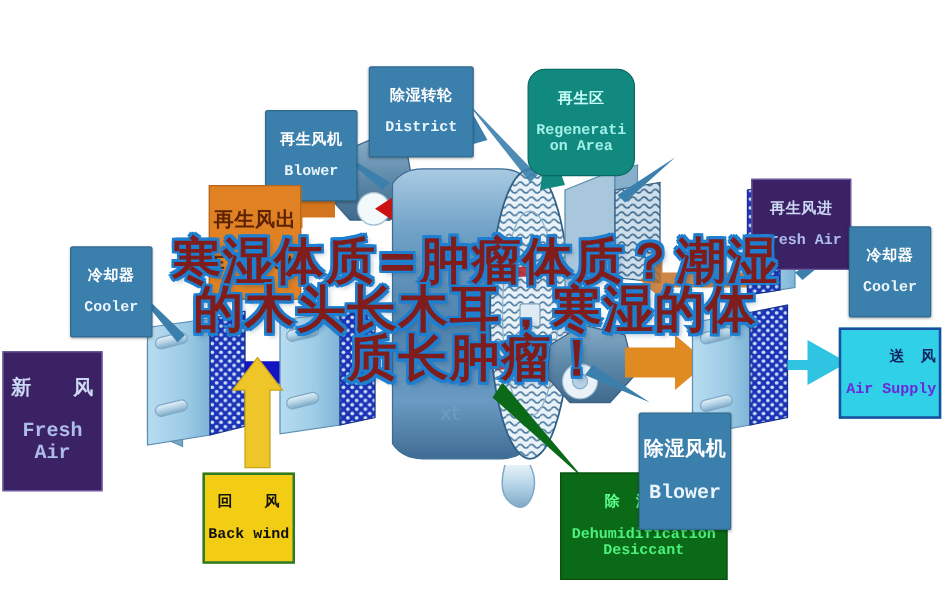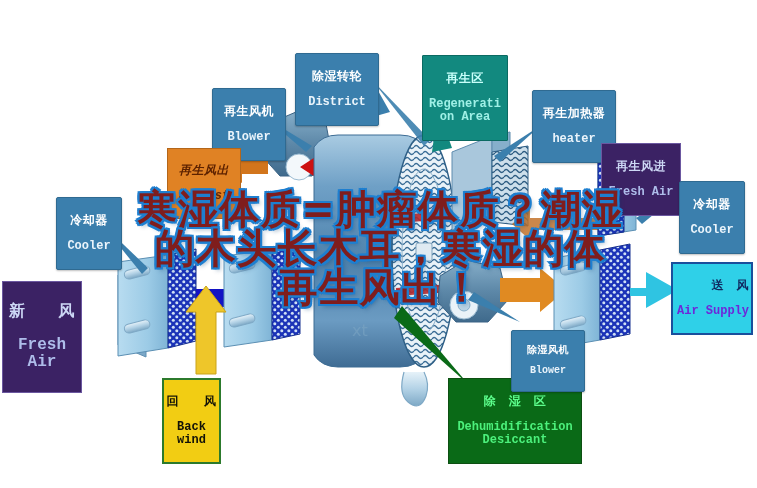--- a/index.html
+++ b/index.html
@@ -39,21 +39,21 @@
     border-radius:2px;
     box-shadow:0 1px 2px rgba(0,0,0,.25);
   }
   .lbl-steel .en{color:#eaf4fb;}
 
   
   .lbl-teal{
     background:#12897f;
     border:1px solid #0b6a62;
     color:#aef6ef;
-    border-radius:1px;
+    border-radius:14px;
   }
   .lbl-teal .cn{color:#c8fffa;}
   .lbl-teal .en{color:#9ff0e6;}
 
   
   .lbl-orange{
     background:#e08224;
     border:1px solid #b4661a;
     color:#6d2a00;
   }
@@ -303,70 +303,66 @@
     <span class="cn">除湿转轮</span>
     <span class="en">District</span>
   </div>
 
   <div class="label lbl-teal" style="left:422px;top:55px;width:86px;padding:3px 2px;font-size:12px;">
     <span class="cn">再生区</span>
     <span class="en">Regenerati
 on Area</span>
   </div>
 
-  <div class="label lbl-steel" style="left:532px;top:90px;width:84px;padding:3px 2px;font-size:12px;">
-    <span class="cn">再生加热器</span>
-    <span class="en">heater</span>
-  </div>
 
   <div class="label lbl-purple" style="left:601px;top:143px;width:80px;padding:3px 2px;font-size:12px;">
     <span class="cn">再生风进</span>
     <span class="en">Fresh Air</span>
   </div>
 
   <div class="label lbl-steel" style="left:679px;top:181px;width:66px;padding:3px 2px;font-size:12px;">
     <span class="cn">冷却器</span>
     <span class="en">Cooler</span>
   </div>
 
-  <div class="label lbl-orange" style="left:167px;top:148px;width:74px;padding:2px 2px;font-size:12px;font-style:italic;">
+  <div class="label lbl-orange" style="left:167px;top:148px;width:74px;padding:2px 2px;font-size:16px;">
     <span class="cn">再生风出</span>
     <span class="en">Exhaust</span>
   </div>
 
   <div class="label lbl-steel" style="left:56px;top:197px;width:66px;padding:3px 2px;font-size:12px;">
     <span class="cn">冷却器</span>
     <span class="en">Cooler</span>
   </div>
 
   <div class="label lbl-purple" style="left:2px;top:281px;width:80px;padding:3px 2px;font-size:16px;">
     <span class="cn">新　　风</span>
     <span class="en">Fresh Air</span>
   </div>
 
-  <div class="label lbl-yellow" style="left:162px;top:378px;width:59px;padding:2px 2px;font-size:12px;">
+  <div class="label lbl-yellow" style="left:162px;top:378px;width:74px;padding:2px 2px;font-size:12px;">
     <span class="cn">回　　风</span>
     <span class="en">Back wind</span>
   </div>
 
   <div class="label lbl-green" style="left:448px;top:378px;width:134px;padding:3px 2px;font-size:12px;">
     <span class="cn">除　湿　区</span>
     <span class="en">Dehumidification
 Desiccant</span>
   </div>
 
-  <div class="label lbl-steel" style="left:511px;top:330px;width:74px;padding:3px 2px;font-size:10px;">
+  <div class="label lbl-steel" style="left:511px;top:330px;width:74px;padding:3px 2px;font-size:16px;">
     <span class="cn">除湿风机</span>
     <span class="en">Blower</span>
   </div>
 
   <div class="label lbl-cyan" style="left:671px;top:262px;width:82px;padding:2px 2px;font-size:12px;text-align:right;">
     <span class="cn">送　风</span>
     <span class="en">Air Supply</span>
   </div>
 
   <div id="headline">
     <span class="hl-line">寒湿体质=肿瘤体质？潮湿</span>
     <span class="hl-line">的木头长木耳，寒湿的体</span>
-    <span class="hl-line">再生风出！</span>
+    <span class="hl-line">质长肿瘤！</span>
   </div>
 
 </div>
 
 </body></html>

